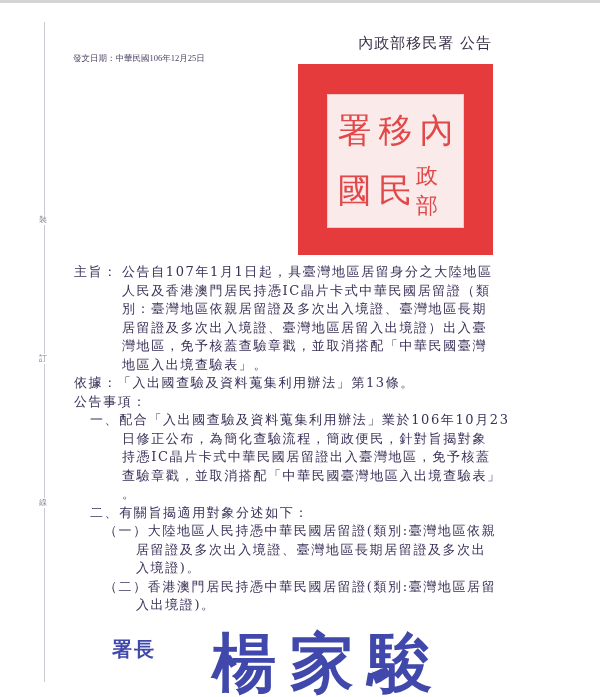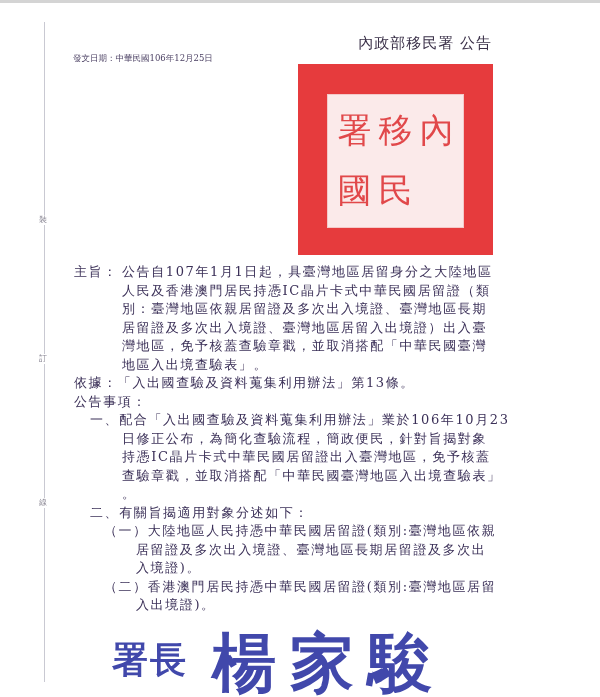--- a/index.html
+++ b/index.html
@@ -2,29 +2,29 @@
 <html><head>
 <meta charset="utf-8">
 <style>
   html,body{margin:0;padding:0;}
   body{width:600px;height:697px;background:#ffffff;position:relative;overflow:hidden;
     font-family:"DejaVu Serif","Liberation Serif",serif;color:#3b3058;}
   .topbar{position:absolute;left:0;top:0;width:600px;height:3px;background:#d4d4d4;}
   .margin-line{position:absolute;left:44px;top:22px;width:0;height:660px;border-left:1px solid #c9c9d2;}
   .margin-char{position:absolute;left:39px;font-size:8px;color:#8a8794;background:#fff;line-height:10px;}
   .title{position:absolute;left:0;width:492px;top:8px;text-align:right;font-size:15px;letter-spacing:1px;color:#3a3048;margin-top:26px;}
-  .meta{position:absolute;left:73px;top:52px;font-size:8.5px;line-height:12.5px;color:#4a3f62;}
+  .meta{position:absolute;left:73px;top:52px;font-size:8.5px;line-height:12.5px;color:#4a3f62;font-family:Liberation Serif, serif;}
   .meta div{white-space:nowrap;}
   .seal{position:absolute;left:298px;top:64px;width:195px;height:191px;background:#e63b3d;}
   .seal-inner{position:absolute;left:29px;top:30px;width:135px;height:132px;background:#fbeaea;border:1px solid #f4c9c9;}
   .seal-grid{position:absolute;inset:6px;display:grid;grid-template-columns:repeat(3,1fr);grid-template-rows:repeat(2,1fr);}
   .seal-glyph{display:flex;align-items:center;justify-content:center;font-size:34px;color:#e1484a;font-family:"DejaVu Serif",serif;}
   .body-text{position:absolute;font-size:13px;line-height:18.5px;letter-spacing:1.6px;color:#3b3058;white-space:nowrap;}
   .sig{position:absolute;top:622px;color:#4148ab;font-family:"DejaVu Serif",serif;font-weight:bold;}
-  .sig-title{left:112px;font-size:36px;top:636px;letter-spacing:2px;}
+  .sig-title{left:112px;font-size:20px;top:636px;letter-spacing:2px;}
   .sig-name{left:212px;font-size:64px;top:620px;letter-spacing:14px;}
 </style>
 </head>
 <body>
 
 <div class="topbar"></div>
 
 <div class="margin-line"></div>
 <div class="margin-char" style="top:215px">裝</div>
 <div class="margin-char" style="top:354px">訂</div>
@@ -37,20 +37,21 @@
 </div>
 
 <div class="seal">
   <div class="seal-inner">
     <div class="seal-grid">
       <div class="seal-glyph">署</div>
       <div class="seal-glyph">移</div>
       <div class="seal-glyph">內</div>
       <div class="seal-glyph">國</div>
       <div class="seal-glyph">民</div>
+      <div class="seal-glyph" style="font-size:22px">政部</div>
     </div>
   </div>
 </div>
 
 <div class="body-text" style="left:74px;top:263px">主旨：</div>
 <div class="body-text" style="left:122px;top:263px">公告自107年1月1日起，具臺灣地區居留身分之大陸地區</div>
 <div class="body-text" style="left:122px;top:281.5px">人民及香港澳門居民持憑IC晶片卡式中華民國居留證（類</div>
 <div class="body-text" style="left:122px;top:300px">別：臺灣地區依親居留證及多次出入境證、臺灣地區長期</div>
 <div class="body-text" style="left:122px;top:318.5px">居留證及多次出入境證、臺灣地區居留入出境證）出入臺</div>
 <div class="body-text" style="left:122px;top:337px">灣地區，免予核蓋查驗章戳，並取消搭配「中華民國臺灣</div>

